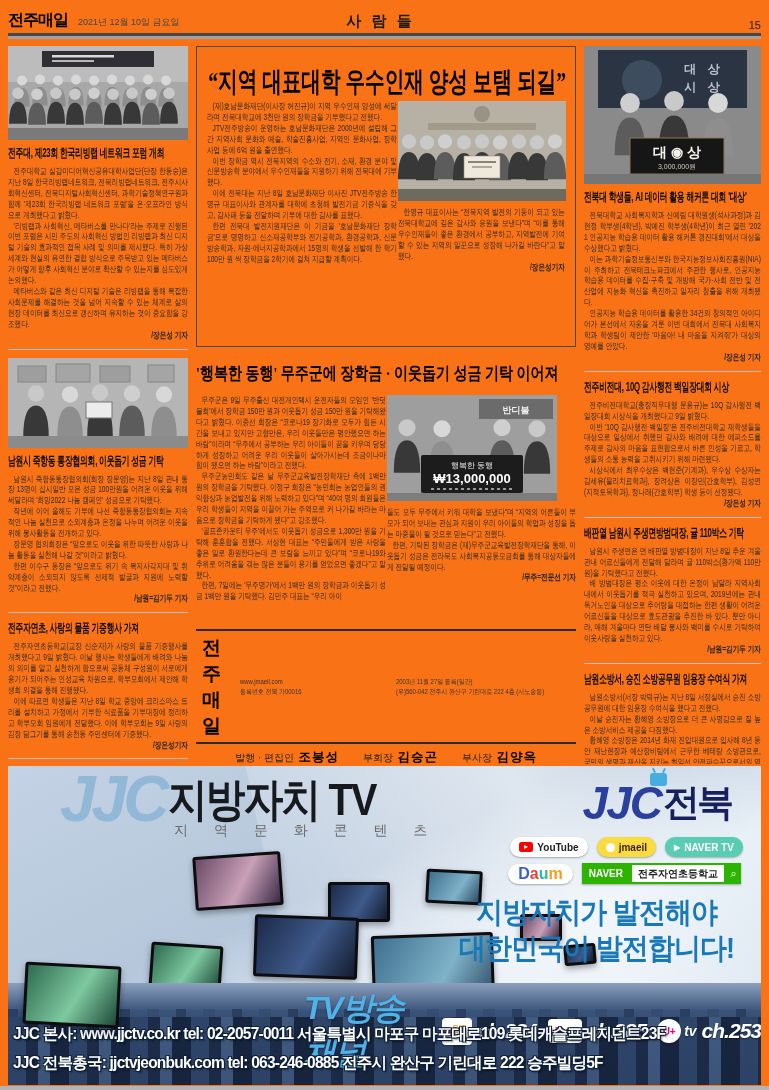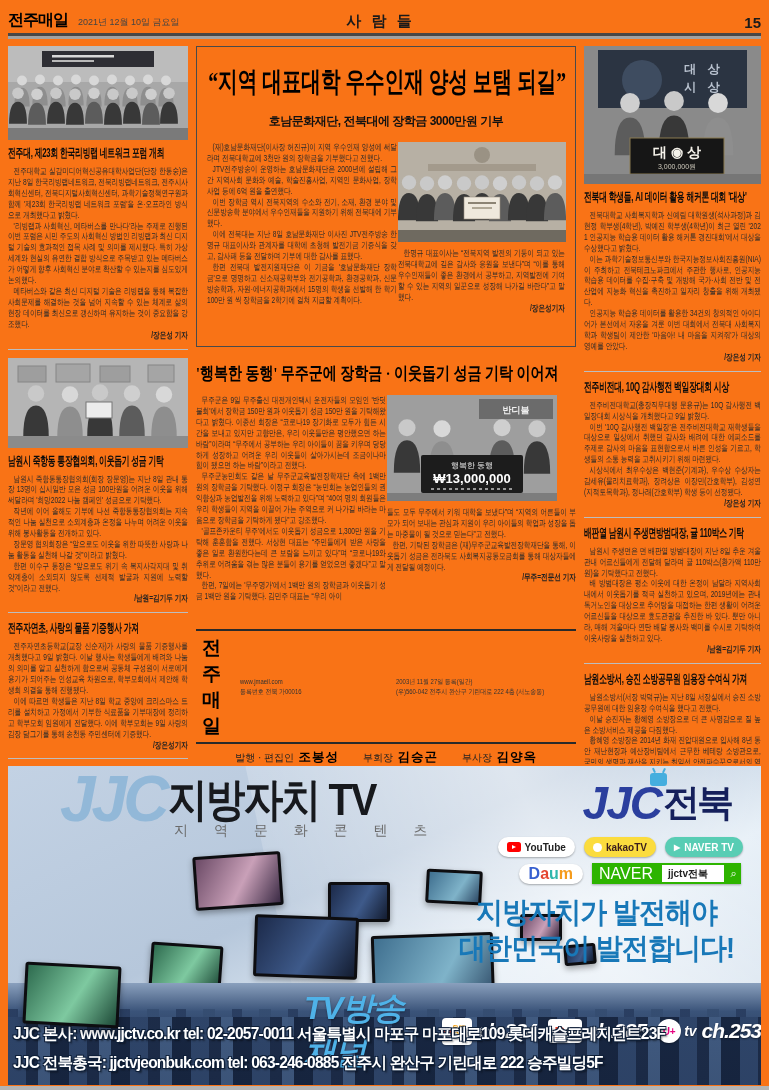--- a/index.html
+++ b/index.html
@@ -5,21 +5,21 @@
 <style>
 *{margin:0;padding:0;box-sizing:border-box;}
 html,body{background:#e8e8e6;}
 #page{position:relative;width:769px;height:1090px;background:#f97316;font-family:"Liberation Sans",sans-serif;color:#1a1a1a;overflow:hidden;margin:0 auto;}
 
 .hdr{position:absolute;top:9px;left:8px;right:8px;height:22px;}
 .hdr-left{position:absolute;left:0;bottom:0;display:flex;align-items:baseline;}
 .hdr-logo{font-size:16px;font-weight:900;letter-spacing:-1px;color:#000;}
 .hdr-date{font-size:9px;color:#444;margin-left:10px;}
 .hdr-center{position:absolute;left:0;right:8px;bottom:0;text-align:center;font-size:15px;font-weight:bold;letter-spacing:3px;}
-.hdr-page{position:absolute;right:0;bottom:0;font-size:15px;font-weight:bold;}
+.hdr-page{position:absolute;right:0;bottom:0;font-size:11px;font-weight:normal;}
 .hdr-rule{position:absolute;top:33px;left:8px;right:8px;height:6px;background:linear-gradient(#474747 0 42%,#fdfdfd 42% 55%,#a2a2a2 55% 100%);}
 
 .col{position:absolute;top:46px;overflow:hidden;height:718px;}
 .col-left{left:8px;width:180px;}
 .col-center{left:196px;width:380px;}
 .col-right{left:584px;width:177px;}
 .photo{display:block;margin-bottom:6px;}
 .hl{font-size:12.5px;font-weight:800;white-space:nowrap;transform:scaleX(0.62);transform-origin:0 50%;width:161%;letter-spacing:-0.3px;margin:5px 0 5px;line-height:15px;color:#0c0c0c;}
 .bt{font-size:8.7px;line-height:10.9px;text-align:justify;word-break:break-all;transform:scaleX(0.76);transform-origin:0 0;width:131.5%;color:#2b2b2b;}
 .bt p{text-indent:0.85em;}
@@ -64,21 +64,21 @@
 .pill{height:20px;border-radius:10px;display:flex;align-items:center;padding:0 9px;font-size:10px;font-weight:700;background:#fff;box-shadow:0 1px 2px rgba(0,0,0,.3);color:#222;}
 .yt-icon{display:inline-block;width:14px;height:10px;background:#f00;border-radius:2.5px;margin-right:4px;position:relative;}
 .yt-icon:after{content:"";position:absolute;left:5px;top:2.5px;border-left:4px solid #fff;border-top:2.5px solid transparent;border-bottom:2.5px solid transparent;}
 .pill.kakao{background:#fbdc3e;color:#3a1d1d;}
 .kk-icon{display:inline-block;width:9px;height:9px;border-radius:50%;background:#fff;margin-right:4px;}
 .pill.ntv{background:#58cdb4;color:#fff;}
 .ntv-icon{font-size:8px;margin-right:4px;font-style:normal;}
 .pill.daum{font-size:16px;font-weight:800;padding:0 10px;letter-spacing:0;}
 .daum .d0{color:#3760d0;}.daum .d1{color:#e5452f;}.daum .d2{color:#30b8ac;}.daum .d3{color:#f59b1b;}
 .naver-search{display:flex;align-items:center;height:21px;box-shadow:0 1px 2px rgba(0,0,0,.3);}
-.nv{background:#2db400;color:#fff;font-weight:400;font-size:16px;height:21px;display:flex;align-items:center;padding:0 7px;}
+.nv{background:#2db400;color:#fff;font-weight:700;font-size:10px;height:21px;display:flex;align-items:center;padding:0 7px;}
 .nv-box{height:21px;border:2px solid #2db400;background:#fff;font-size:10px;font-weight:700;display:flex;align-items:center;padding:0 6px;color:#222;min-width:66px;}
 .nv-btn{width:15px;height:21px;background:#2db400;color:#fff;display:flex;align-items:center;justify-content:center;font-size:11px;}
 .slogan{position:absolute;right:4px;top:128px;width:345px;text-align:center;font-size:29px;font-weight:900;color:#1878b8;letter-spacing:-1px;line-height:1.25;transform:scaleX(.93);transform-origin:100% 0;}
 .tv{position:absolute;background:#0d0d10;border-radius:3px;padding:3px;box-shadow:0 3px 6px rgba(0,0,0,.35);}
 .tv .scr{width:100%;height:100%;background:linear-gradient(120deg,#3f6f8f,#7fb3c9 60%,#2e4a66);}
 .tv .scr.g{background:linear-gradient(120deg,#2e6b4f,#7ec9a0 55%,#1e4a38);}
 .tv .scr.p{background:linear-gradient(120deg,#6b4a66,#c9a0b8 55%,#3a2a44);}
 .tv .scr.d{background:linear-gradient(120deg,#1c2a4a,#3e5a8a 55%,#131c30);}
 .city{position:absolute;left:0;right:0;bottom:0;height:102px;background:linear-gradient(#8aa0bd 0%,#3a5379 28%,#15233d 100%);}
 .sky1{position:absolute;bottom:0;height:68px;width:100%;background:repeating-linear-gradient(90deg,rgba(46,68,104,.95) 0 18px,rgba(27,42,70,.95) 18px 30px,rgba(66,92,130,.85) 30px 42px,rgba(22,36,62,.95) 42px 61px);}
@@ -202,21 +202,20 @@
       <p>전주자연초등학교(교장 신순자)가 사랑의 물품 기증행사를 개최했다고 9일 밝혔다. 이날 행사는 학생들에게 배려와 나눔의 의미를 알고 실천하게 함으로써 공동체 구성원이 서로에게 용기가 되어주는 인성교육 차원으로, 학부모회에서 제안해 학생회 의결을 통해 진행됐다.</p>
       <p>이에 따르면 학생들은 지난 8일 학교 중앙에 크리스마스 트리를 설치하고 가정에서 기부한 식료품을 기부대장에 정리하고 학부모회 임원에게 전달했다. 이에 학부모회는 9일 사랑의 김장 담그기를 통해 송천동 주민센터에 기증했다.</p>
       <div class="byline">/장은성기자</div>
     </div>
     <div class="rule"></div>
   </section>
 
   <section class="col col-center">
     <div class="boxed">
       <h1 class="hl-big">“지역 대표대학 우수인재 양성 보탬 되길”</h1>
-      <div class="subhead">호남문화재단, 전북대에 장학금 3000만원 기부</div>
       <div class="two-col">
         <div class="tcl">
           <div class="bt">
             <p>(재)호남문화재단(이사장 허진규)이 지역 우수인재 양성에 써달라며 전북대학교에 3천만 원의 장학금을 기부했다고 전했다.</p>
             <p>JTV전주방송이 운영하는 호남문화재단은 2000년에 설립해 그간 지역사회 문화와 예술, 학술진흥사업, 지역인 문화사업, 장학사업 등에 6억 원을 출연했다.</p>
             <p>이번 장학금 역시 전북지역의 수소와 전기, 소재, 환경 분야 및 신문방송학 분야에서 우수인재들을 지원하기 위해 전북대에 기부했다.</p>
             <p>이에 전북대는 지난 8일 호남문화재단 이사진 JTV전주방송 한명규 대표이사와 관계자를 대학에 초청해 발전기금 기증식을 갖고, 감사패 등을 전달하며 기부에 대한 감사를 표했다.</p>
             <p>한편 전북대 발전지원재단은 이 기금을 '호남문화재단 장학금'으로 명명하고 신소재공학부와 전기공학과, 환경공학과, 신문방송학과, 자원·에너지공학과에서 15명의 학생을 선발해 한 학기 100만 원 씩 장학금을 2학기에 걸쳐 지급할 계획이다.</p>
           </div>
         </div>
@@ -397,37 +396,37 @@
       <span class="ad-logo-region">전북</span>
     </div>
 
     <div class="btn-row r1">
       <div class="pill yt">
           <span class="yt-icon"></span>
           <span>YouTube</span>
         </div>
       <div class="pill kakao">
           <span class="kk-icon"></span>
-          <span>kakaoTV</span>
+          <span>jmaeil</span>
         </div>
       <div class="pill ntv">
           <span class="ntv-icon">▶</span>
           <span>NAVER TV</span>
         </div>
     </div>
     <div class="btn-row r2">
       <div class="pill daum">
         <span class="d0">D</span>
           <span class="d1">a</span>
           <span class="d2">u</span>
           <span class="d3">m</span>
       </div>
       <div class="naver-search">
         <span class="nv">NAVER</span>
-        <span class="nv-box">jjctv전북</span>
+        <span class="nv-box">전주자연초등학교</span>
         <span class="nv-btn">⌕</span>
       </div>
     </div>
 
     <div class="slogan">
       <div>지방자치가 발전해야</div>
       <div>대한민국이 발전합니다!</div>
     </div>
 
     <div class="city">

